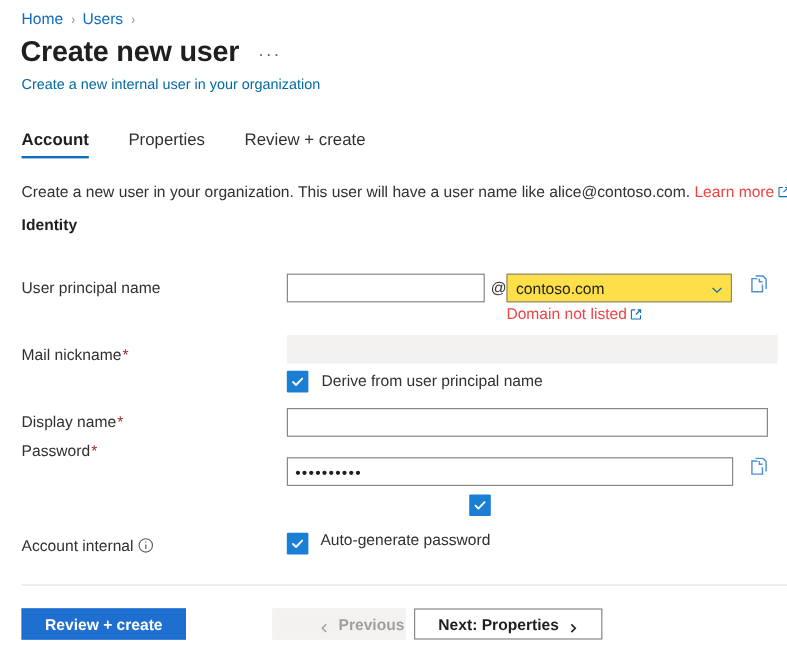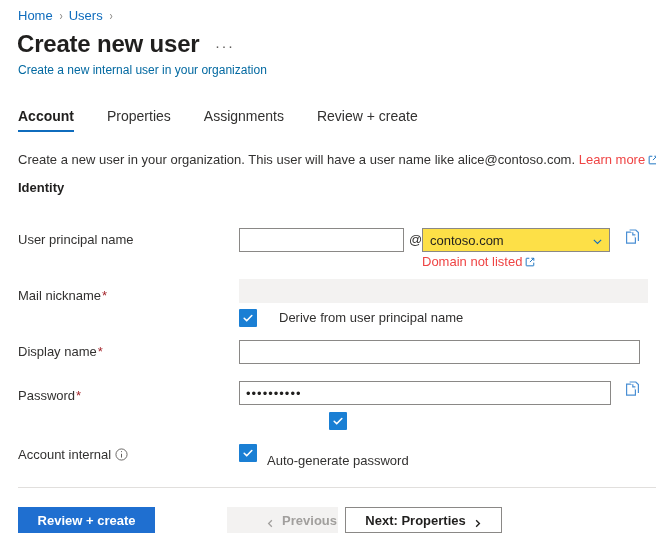--- a/index.html
+++ b/index.html
@@ -200,22 +200,22 @@
     width: 18px;
     height: 20px;
     cursor: pointer;
     color: #4a8fd4;
   }
 
   
   .cb-row {
     position: absolute;
     display: flex;
-    align-items: center;
-    gap: 22px;
+    align-items: flex-end;
+    gap: 11px;
     cursor: pointer;
   }
   .cbox {
     width: 18px;
     height: 18px;
     flex: none;
     border-radius: 1px;
     background: #1a7fd4;
     display: flex;
     align-items: center;
@@ -300,21 +300,20 @@
   <span class="crumb-sep">›</span>
 </div>
 
 <div class="page-title">Create new user</div>
 <div class="title-ellipsis">···</div>
 <div class="page-subtitle">Create a new internal user in your organization</div>
 
 <div class="tabs">
   <div class="tab active">Account</div>
   <div class="tab">Properties</div>
-  <div class="tab">Assignments</div>
   <div class="tab">Review + create</div>
 </div>
 
 <div class="intro">
   <span>Create a new user in your organization. This user will have a user name like alice@contoso.com.</span>
   <span class="link">Learn more</span><span class="ext-icon"><svg width="10" height="10" viewBox="0 0 12 12" fill="none" stroke="#0f6cbd" stroke-width="1.1">
         <path d="M10.5 6.8v3.2a.6.6 0 0 1-.6.6H2a.6.6 0 0 1-.6-.6V2.1a.6.6 0 0 1 .6-.6h3.2"></path>
         <path d="M7.6 1.5h3v3"></path>
         <path d="M10.4 1.6 5.9 6.1"></path>
       </svg></span>
@@ -367,21 +366,21 @@
   </span>
   <span class="cb-label">Derive from user principal name</span>
 </div>
 
 <div class="field-label" style="left:18px; top:343px;">
   <span>Display name</span><span class="req">*</span>
 </div>
 
 <input class="txtbox" style="left: 239px; top: 340px; width: 401px;" type="text" value="">
 
-<div class="field-label" style="left:18px; top:387px;">
+<div class="field-label" style="left:18px; top:367px;">
   <span>Password</span><span class="req">*</span>
 </div>
 
 <input class="txtbox" style="left: 239px; top: 381px; width: 372px; letter-spacing: 1px;" type="text" value="••••••••••">
 
 <div class="copy-btn" style="left:624px; top:381px;">
   <svg width="18" height="20" viewBox="0 0 18 20" fill="none" stroke="#4a8fd4" stroke-width="1.2">
     <path d="M2.6 3.2h6.2l2.6 2.6v8.3H2.6z" fill="#ffffff"></path>
     <path d="M5.6 1.0h6.2l2.6 2.6v8.3" fill="#ffffff"></path>
     <path d="M8.8 3.2v2.6h2.6"></path>

